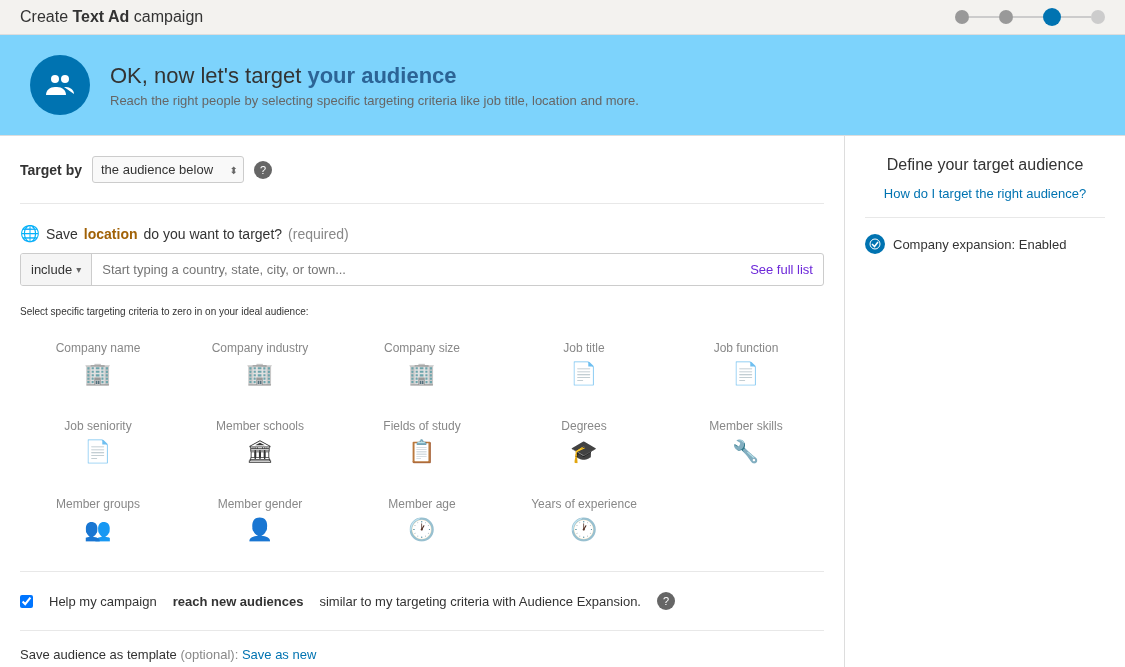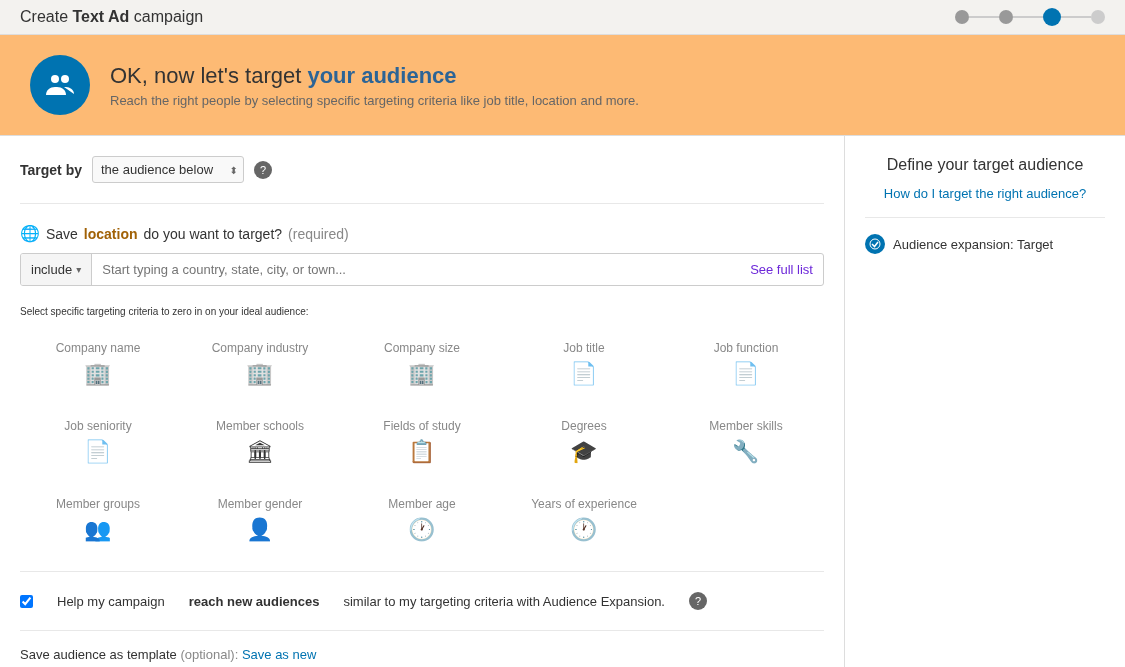--- a/index.html
+++ b/index.html
@@ -32,21 +32,21 @@
     .step-dot.active { background: #0073b1; width: 18px; height: 18px; }
     .step-dot.completed { background: #999; }
     .step-line {
       width: 30px; height: 2px;
       background: #ccc;
       display: inline-block;
     }
 
     
     .hero {
-      background: #fdba74;
+      background: #7dd3fc;
       padding: 20px 30px;
       display: flex;
       align-items: center;
       gap: 20px;
       border-bottom: 1px solid #ddd;
     }
     .hero-icon {
       width: 60px; height: 60px;
       border-radius: 50%;
       background: #0073b1;
@@ -190,21 +190,21 @@
       color: #333;
     }
 
     
     .expansion-row {
       margin-top: 20px;
       padding-top: 20px;
       border-top: 1px solid #e8e8e8;
       display: flex;
       align-items: center;
-      gap: 24px;
+      gap: 16px;
       font-size: 13px;
       color: #333;
     }
     .expansion-row input[type=checkbox] { margin: 0; }
     .expansion-row .help-icon { display: inline-flex; }
 
     
     .save-row {
       margin-top: 20px;
       padding-top: 16px;
@@ -387,16 +387,16 @@
     <h2 class="sidebar-title">Define your target audience</h2>
     <a class="sidebar-link">How do I target the right audience?</a>
     <hr class="sidebar-divider">
     <div class="audience-expansion-row">
       <div class="expansion-icon">
         <svg width="12" height="12" viewBox="0 0 12 12">
           <circle cx="6" cy="6" r="5" stroke="white" stroke-width="1" fill="none"></circle>
           <path d="M3 6 L5.5 8.5 L9 4" stroke="white" stroke-width="1.5" fill="none"></path>
         </svg>
       </div>
-      <span>Audience expansion:  Target</span>
+      <span>Company expansion:  Enabled</span>
     </div>
   </div>
 </div>
 
 </body></html>

